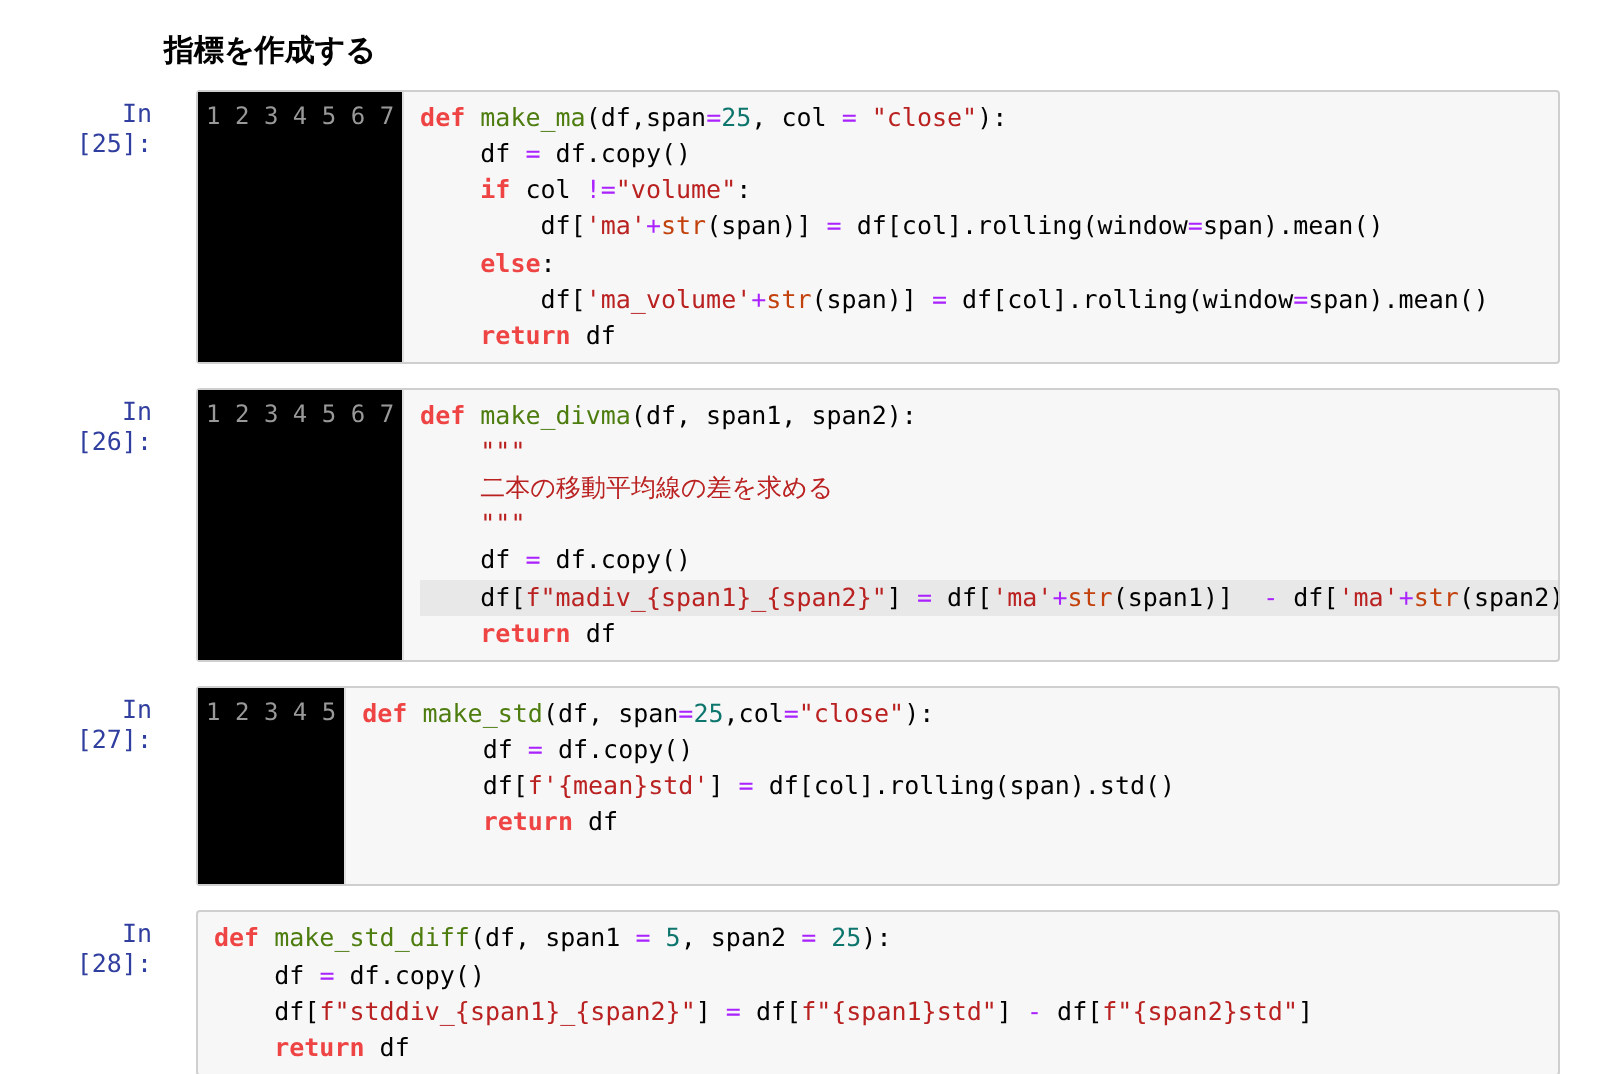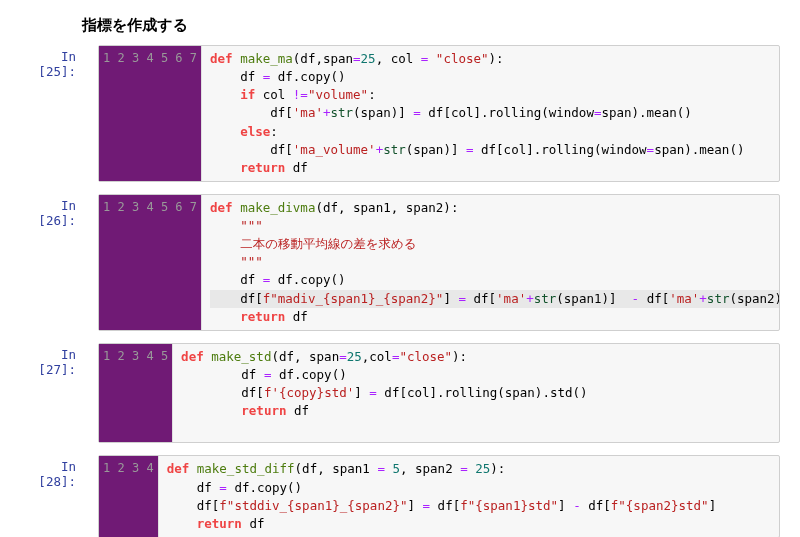--- a/index.html
+++ b/index.html
@@ -33,21 +33,21 @@
   .input-area {
     flex: 1;
     border: 1px solid #cfcfcf;
     background: #f7f7f7;
     border-radius: 2px;
     display: flex;
   }
   .gutter {
     min-width: 22px;
     border-right: 1px solid #e0e0e0;
-    background: #701a75;
+    background: #000000;
     padding: 4px 4px;
     text-align: right;
     color: #999;
     font-family: monospace;
     font-size: 12px;
     line-height: 1.45;
   }
   .code {
     flex: 1;
     padding: 4px 8px;
@@ -57,21 +57,21 @@
     white-space: pre;
     overflow-x: auto;
   }
   .k { color: #ef4444; font-weight: bold; }   
   .fn { color: #4d7c0f; }                      
   .s { color: #ba2121; }                       
   .sf { color: #ba2121; }                      
   .num { color: #0f766e; }                     
   .op { color: #aa22ff; }                      
   .hl { background: #e8e8e8; display:inline-block; } 
-  .nb { color: #14532d; }
+  .nb { color: #c2410c; }
 </style>
 </head>
 <body>
 
 <div class="heading">指標を作成する</div>
 
 <div class="cell">
   <div class="prompt">In [25]:</div>
   <div class="input-area">
     <div class="gutter"><span>1</span>
@@ -114,31 +114,27 @@
 <div class="cell">
   <div class="prompt">In [27]:</div>
   <div class="input-area">
     <div class="gutter"><span>1</span>
 <span>2</span>
 <span>3</span>
 <span>4</span>
 <span>5</span></div>
     <div class="code"><span class="k">def</span> <span class="fn">make_std</span><span>(df, span</span><span class="op">=</span><span class="num">25</span><span>,col</span><span class="op">=</span><span class="s">"close"</span><span>):</span>
 <span>        df </span><span class="op">=</span><span> df.copy()</span>
-<span>        df[</span><span class="s">f'</span><span class="sf">{copy}</span><span class="s">std'</span><span>] </span><span class="op">=</span><span> df[col].rolling(span).std()</span>
+<span>        df[</span><span class="s">f'</span><span class="sf">{mean}</span><span class="s">std'</span><span>] </span><span class="op">=</span><span> df[col].rolling(span).std()</span>
 <span class="k">        return</span><span> df</span>
 <span> </span></div>
   </div>
 </div>
 
 <div class="cell">
   <div class="prompt">In [28]:</div>
   <div class="input-area">
-    <div class="gutter"><span>1</span>
-<span>2</span>
-<span>3</span>
-<span>4</span></div>
     <div class="code"><span class="k">def</span> <span class="fn">make_std_diff</span><span>(df, span1 </span><span class="op">=</span><span class="num"> 5</span><span>, span2 </span><span class="op">=</span><span class="num"> 25</span><span>):</span>
 <span>    df </span><span class="op">=</span><span> df.copy()</span>
 <span>    df[</span><span class="s">f"stddiv_</span><span class="sf">{span1}</span><span class="s">_</span><span class="sf">{span2}</span><span class="s">"</span><span>] </span><span class="op">=</span><span> df[</span><span class="s">f"</span><span class="sf">{span1}</span><span class="s">std"</span><span>] </span><span class="op">-</span><span> df[</span><span class="s">f"</span><span class="sf">{span2}</span><span class="s">std"</span><span>]</span>
 <span class="k">    return</span><span> df</span></div>
   </div>
 </div>
 
 </body></html>

